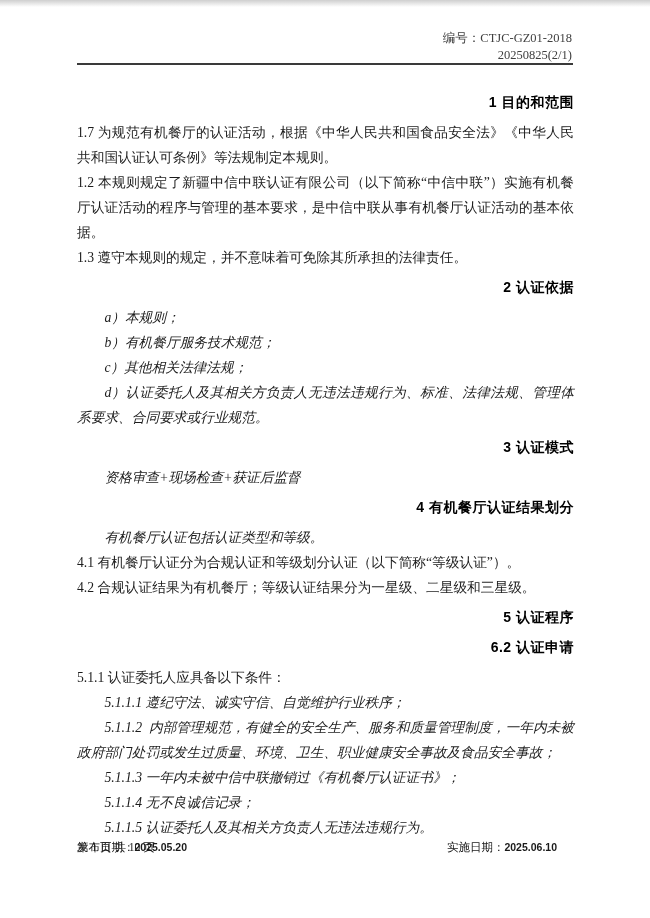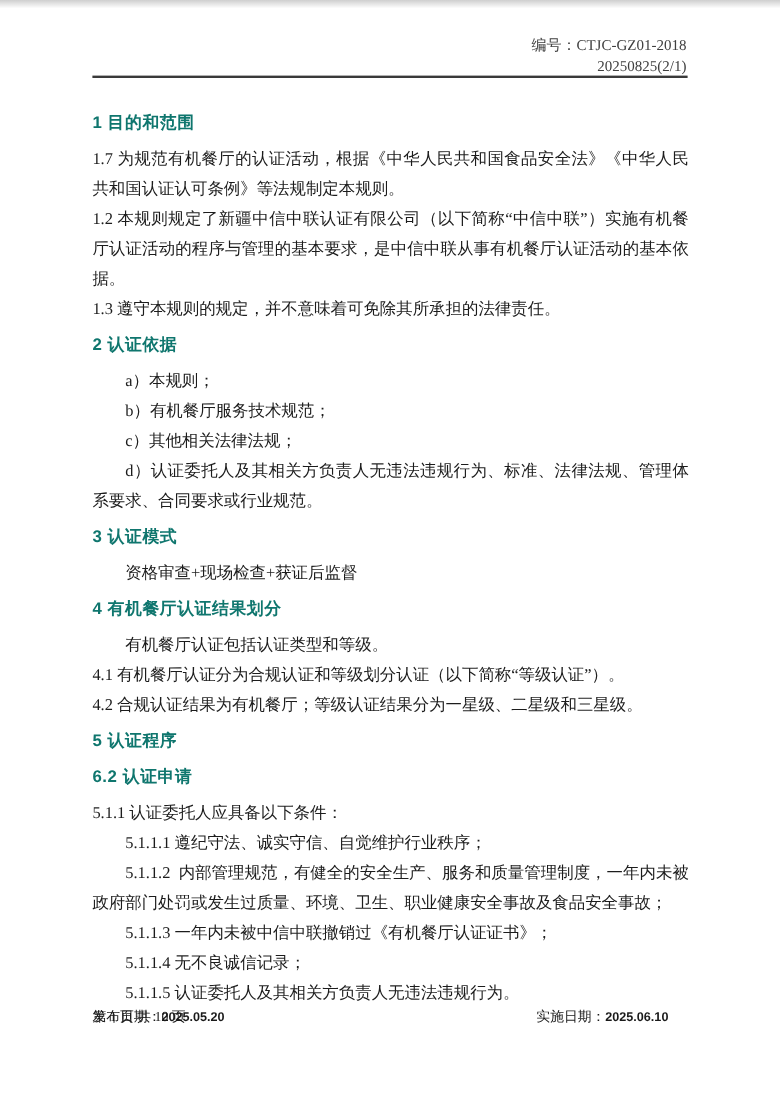--- a/index.html
+++ b/index.html
@@ -42,25 +42,25 @@
   .doc-body {
     position: absolute; top: 85px; left: 77px; width: 497px;
     font-size: 13.7px; line-height: 25px;
   }
   .doc-body p, .doc-body h2, .doc-body h3 {
     margin: 0; padding: 0; font-weight: normal;
     white-space: pre-wrap; text-align: justify;
   }
   .doc-body .blk-h1, .doc-body .blk-h2 {
     font-family: "Liberation Sans", "DejaVu Sans", sans-serif;
-    font-weight: bold; font-size: 14px; color: #0f766e;
-    margin: 5px 0; letter-spacing: .5px; text-align: left;
+    font-weight: bold; font-size: 14px; color: #000000;
+    margin: 5px 0; letter-spacing: .5px; text-align: right;
   }
   .doc-body .blk-p { }
-  .doc-body .blk-p-indent { text-indent: 2em; }
+  .doc-body .blk-p-indent { text-indent: 2em; font-style: italic; }
 
   
   .footer {
     position: absolute; left: 77px; right: 77px; top: 840px; height: 20px;
     font-size: 11.5px; color: #1a1a1a;
   }
   .footer .date-val {
     font-family: "Liberation Sans", "DejaVu Sans", sans-serif;
     font-weight: bold; font-size: 10.5px;
   }

